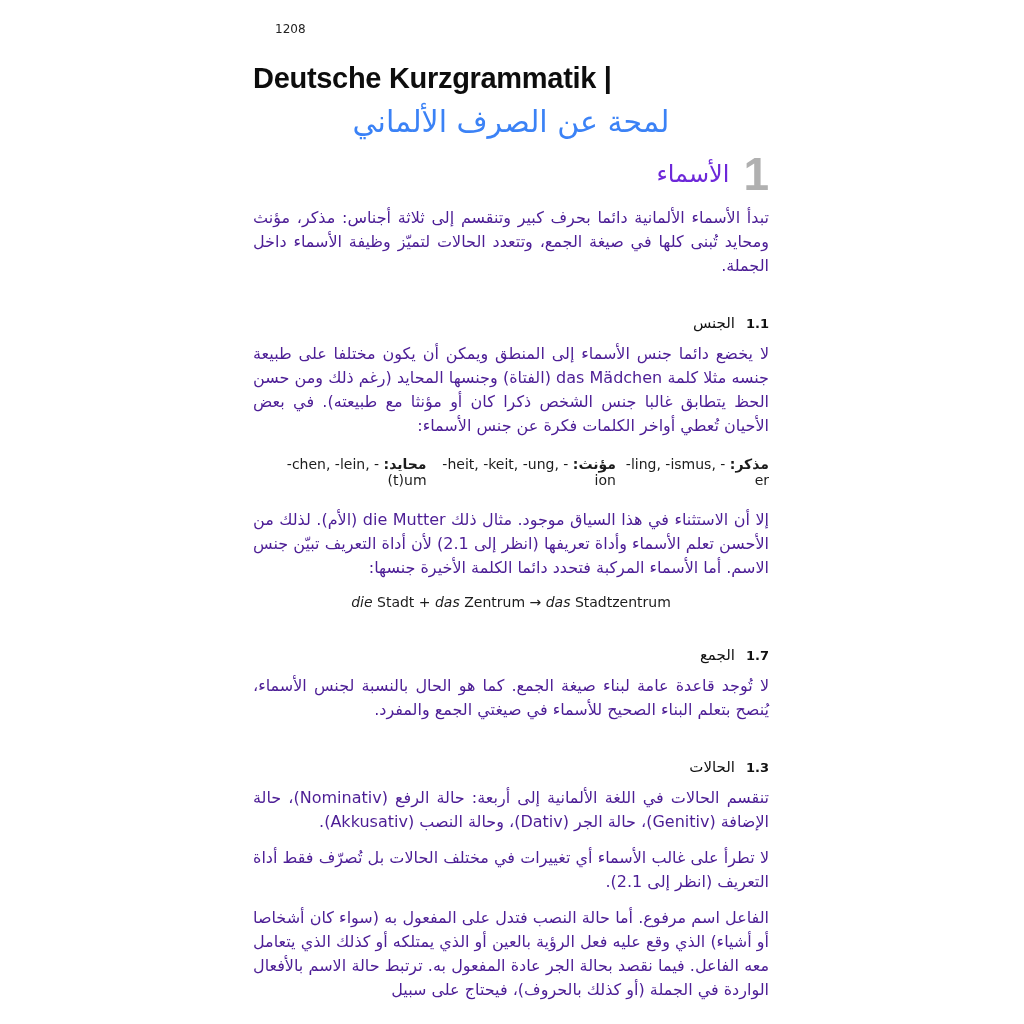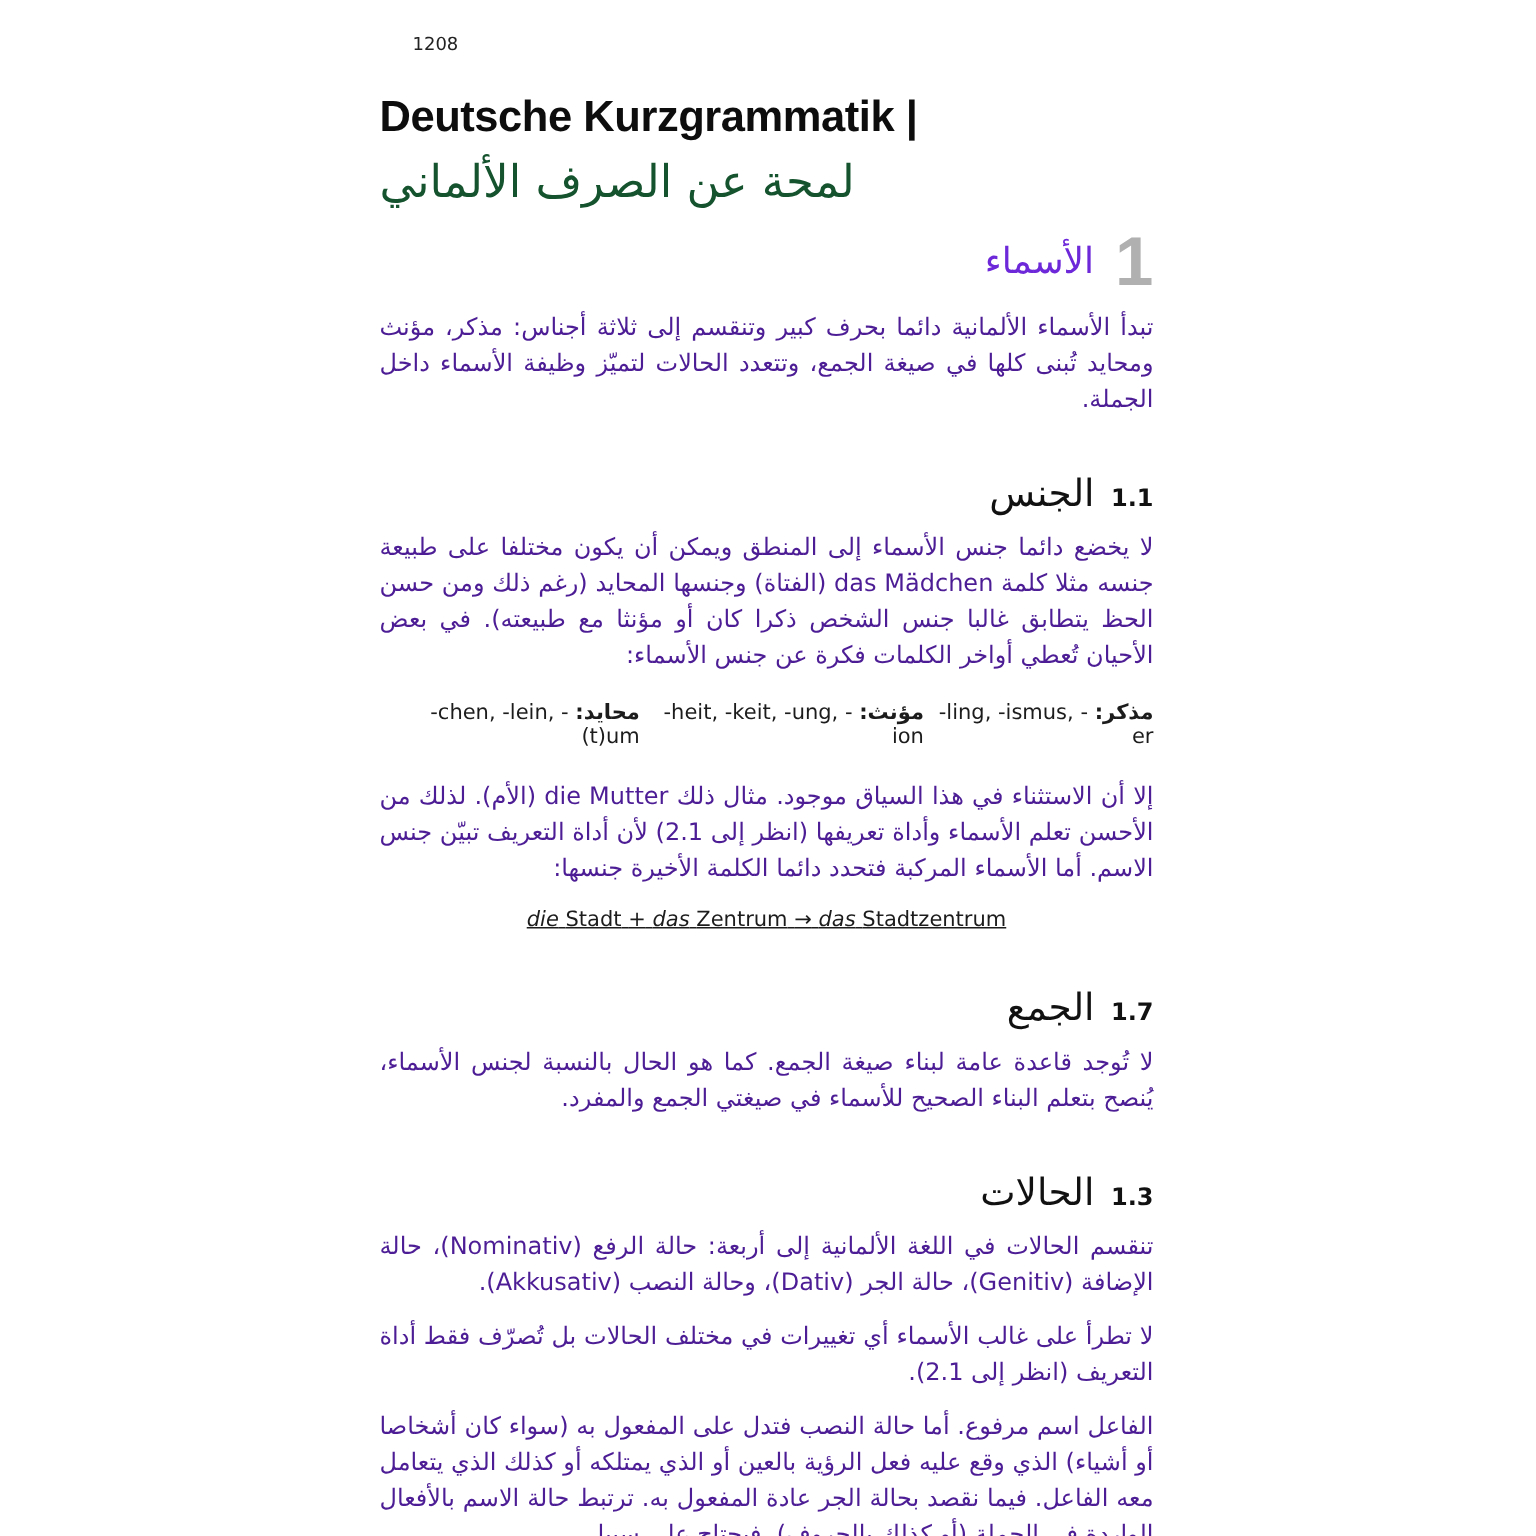--- a/index.html
+++ b/index.html
@@ -22,22 +22,22 @@
 
   .title-latin {
     margin-top: 26px;
     font-size: 29px; font-weight: bold; color: #0d0d0d;
     letter-spacing: -0.3px;
     font-family: "Liberation Sans", "DejaVu Sans", sans-serif;
   }
 
   .title-arabic {
     margin-top: 8px;
-    direction: rtl; text-align: left;
-    font-size: 30px; line-height: 1.25; color: #14532d;
+    direction: rtl; text-align: center;
+    font-size: 30px; line-height: 1.25; color: #3b82f6;
     font-family: "DejaVu Sans", sans-serif;
   }
 
   .sec-heading {
     margin-top: 12px;
     direction: rtl;
     display: flex; align-items: center; gap: 14px;
   }
   .sec-heading .big-num {
     font-size: 46px; font-weight: bold; line-height: 0.95;
@@ -51,35 +51,35 @@
     font-size: 16px; line-height: 1.5; color: #4c1d95;
     margin-top: 12px;
   }
   .para.first-after-head { margin-top: 10px; }
 
   .subhead {
     direction: rtl;
     display: flex; align-items: baseline; gap: 11px;
     margin-top: 36px;
   }
-  .subhead .num { font-weight: bold; font-size: 16px; color: #111; text-align: right; }
-  .subhead .t { font-size: 25px; color: #111; }
+  .subhead .num { font-weight: bold; font-size: 13px; color: #111; text-align: right; }
+  .subhead .t { font-size: 15px; color: #111; }
 
   .suffix-line {
     direction: rtl;
     display: flex; justify-content: space-between; align-items: baseline;
     font-size: 14px; color: #1c1c1c;
     margin-top: 18px; margin-bottom: 6px;
   }
   .suffix-line b { font-weight: bold; }
 
   .example {
     margin-top: 14px;
     text-align: center; direction: ltr;
-    font-size: 14px; color: #1c1c1c; text-decoration: underline;
+    font-size: 14px; color: #1c1c1c;
   }
   .example i { font-style: italic; }
 
   .gap-l { margin-top: 20px; }
 </style>
 </head>
 <body>
 
 <div class="page">
   <div class="content">

